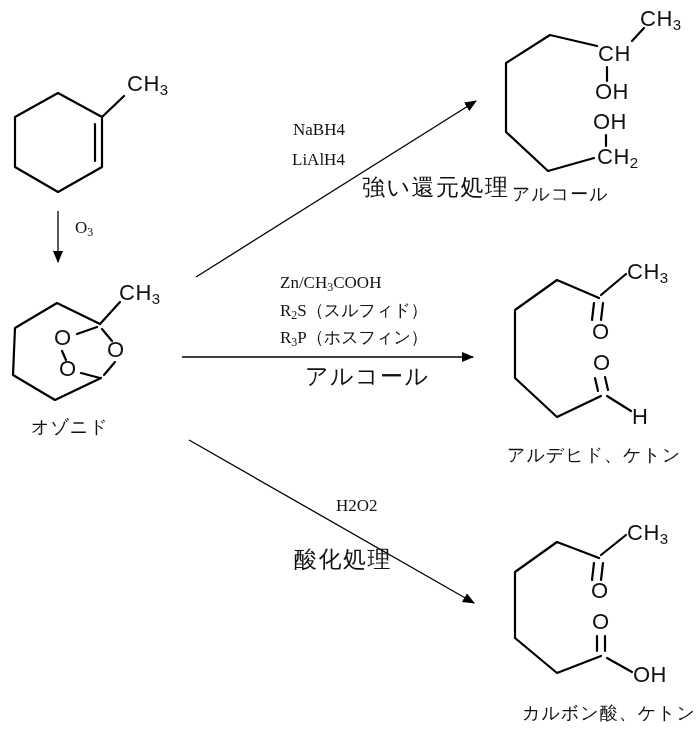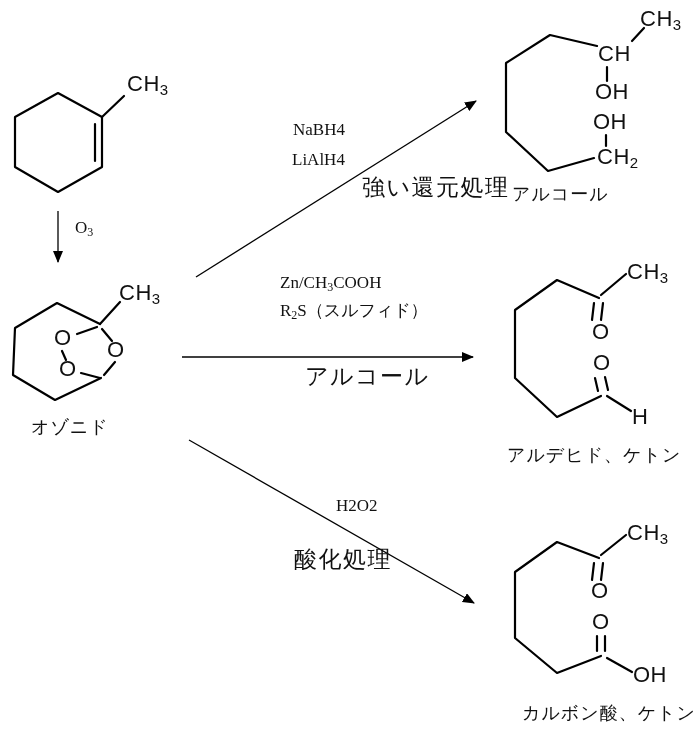--- a/index.html
+++ b/index.html
@@ -95,20 +95,21 @@
   <span class="t f" style="left:59px;  top:357px;">O</span>
   <span class="t f" style="left:107px; top:338px;">O</span>
   <span class="t cap" style="left:31px; top:418px;">オゾニド</span>
 
   <span class="t rg" style="left:293px; top:121px;">NaBH4</span>
   <span class="t rg" style="left:292px; top:151px;">LiAlH4</span>
   <span class="t cond" style="left:362px; top:176px;">強い還元処理</span>
 
   <span class="t rg" style="left:280px; top:274px;"><span>Zn/CH</span><span class="sub">3</span><span>COOH</span></span>
   <span class="t rg" style="left:280px; top:302px;"><span>R</span><span class="sub">2</span><span>S（スルフィド）</span></span>
+  <span class="t rg" style="left:280px; top:329px;"><span>R</span><span class="sub">3</span><span>P（ホスフィン）</span></span>
   <span class="t cond" style="left:305px; top:365px;">アルコール</span>
 
   <span class="t rg" style="left:336px; top:497px;">H2O2</span>
   <span class="t cond" style="left:294px; top:548px;text-align:right;">酸化処理</span>
 
   <span class="t f" style="left:640px; top:7px;"><span>CH</span><span class="sub">3</span></span>
   <span class="t f" style="left:598px; top:42px;">CH</span>
   <span class="t f" style="left:595px; top:80px;">OH</span>
   <span class="t f" style="left:593px; top:110px;">OH</span>
   <span class="t f" style="left:597px; top:145px;"><span>CH</span><span class="sub">2</span></span>

